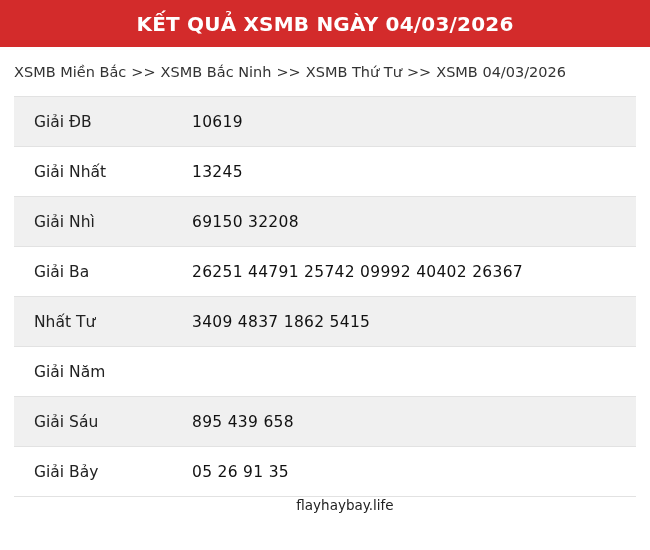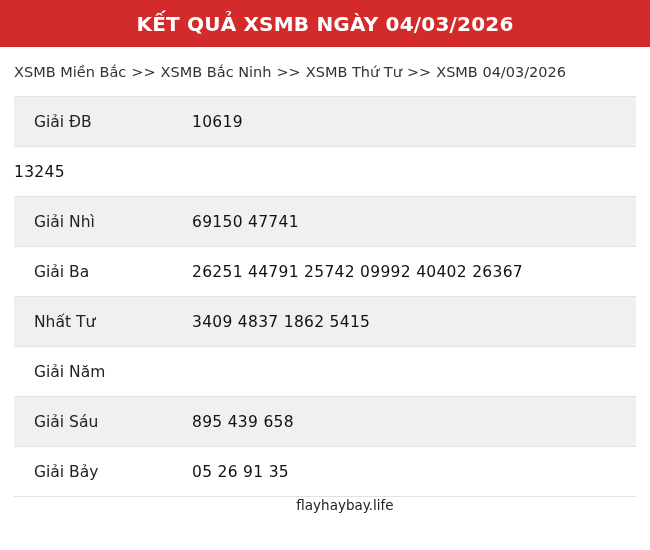--- a/index.html
+++ b/index.html
@@ -116,25 +116,26 @@
     <span class="sep">&gt;&gt;</span>
     <span class="crumb">XSMB 04/03/2026</span>
   </div>
 
   <div class="results">
     <div class="row alt">
       <div class="label">Giải ĐB</div>
       <div class="value">10619</div>
     </div>
     <div class="row">
+      <div class="label">Giải Nhất</div>
       <div class="value">13245</div>
     </div>
     <div class="row alt">
       <div class="label">Giải Nhì</div>
-      <div class="value">69150 47741</div>
+      <div class="value">69150 32208</div>
     </div>
     <div class="row">
       <div class="label">Giải Ba</div>
       <div class="value">26251 44791 25742 09992 40402 26367</div>
     </div>
     <div class="row alt">
       <div class="label">Nhất Tư</div>
       <div class="value">3409 4837 1862 5415</div>
     </div>
     <div class="row">

